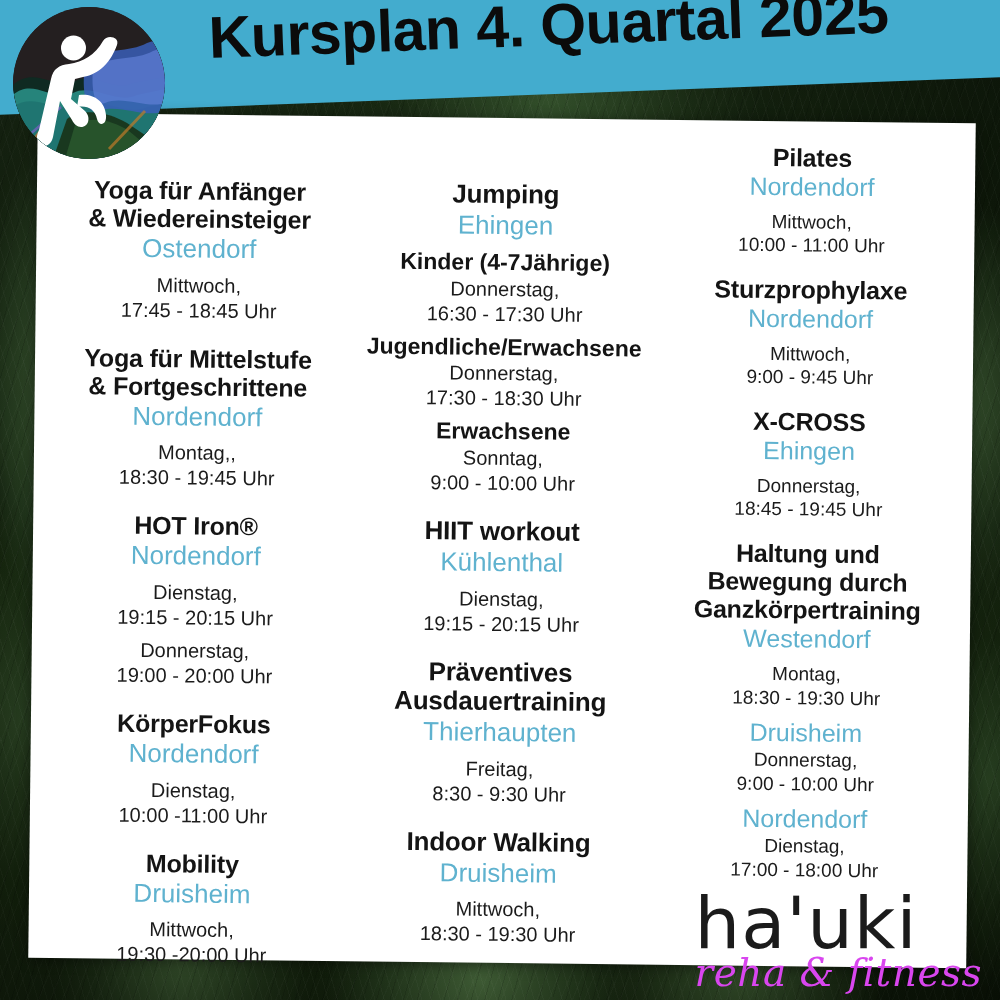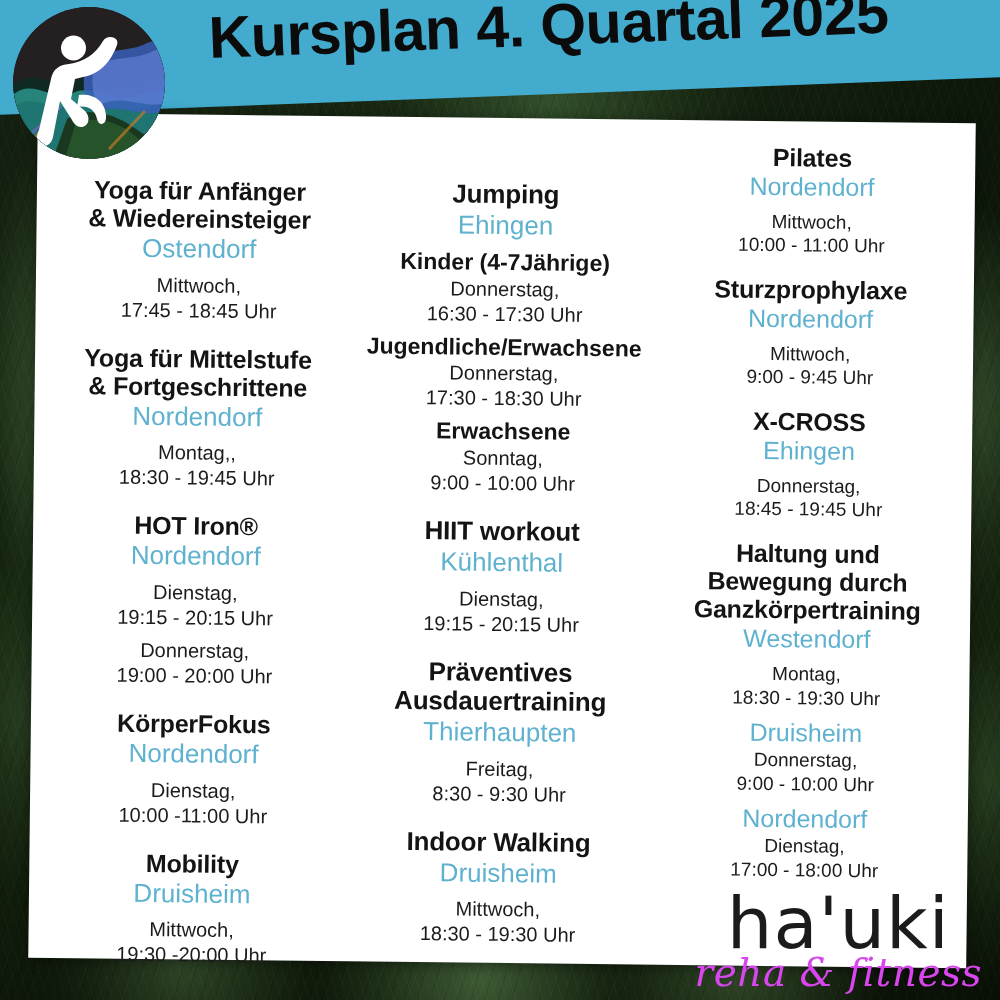--- a/index.html
+++ b/index.html
@@ -158,21 +158,21 @@
 
   .col-2 .c-title { font-size: 26px; }
   .col-2 .c-loc { font-size: 26px; }
 
   
   .wordmark {
     position: absolute;
     right: 18px;
     bottom: 8px;
     z-index: 8;
-    text-align: center;
+    text-align: left;
     line-height: 1;
   }
   .wm-main {
     font-size: 72px;
     font-weight: normal;
     color: #1b1b1b;
     letter-spacing: 1px;
     font-family: "DejaVu Sans", sans-serif;
   }
   .wm-sub {

